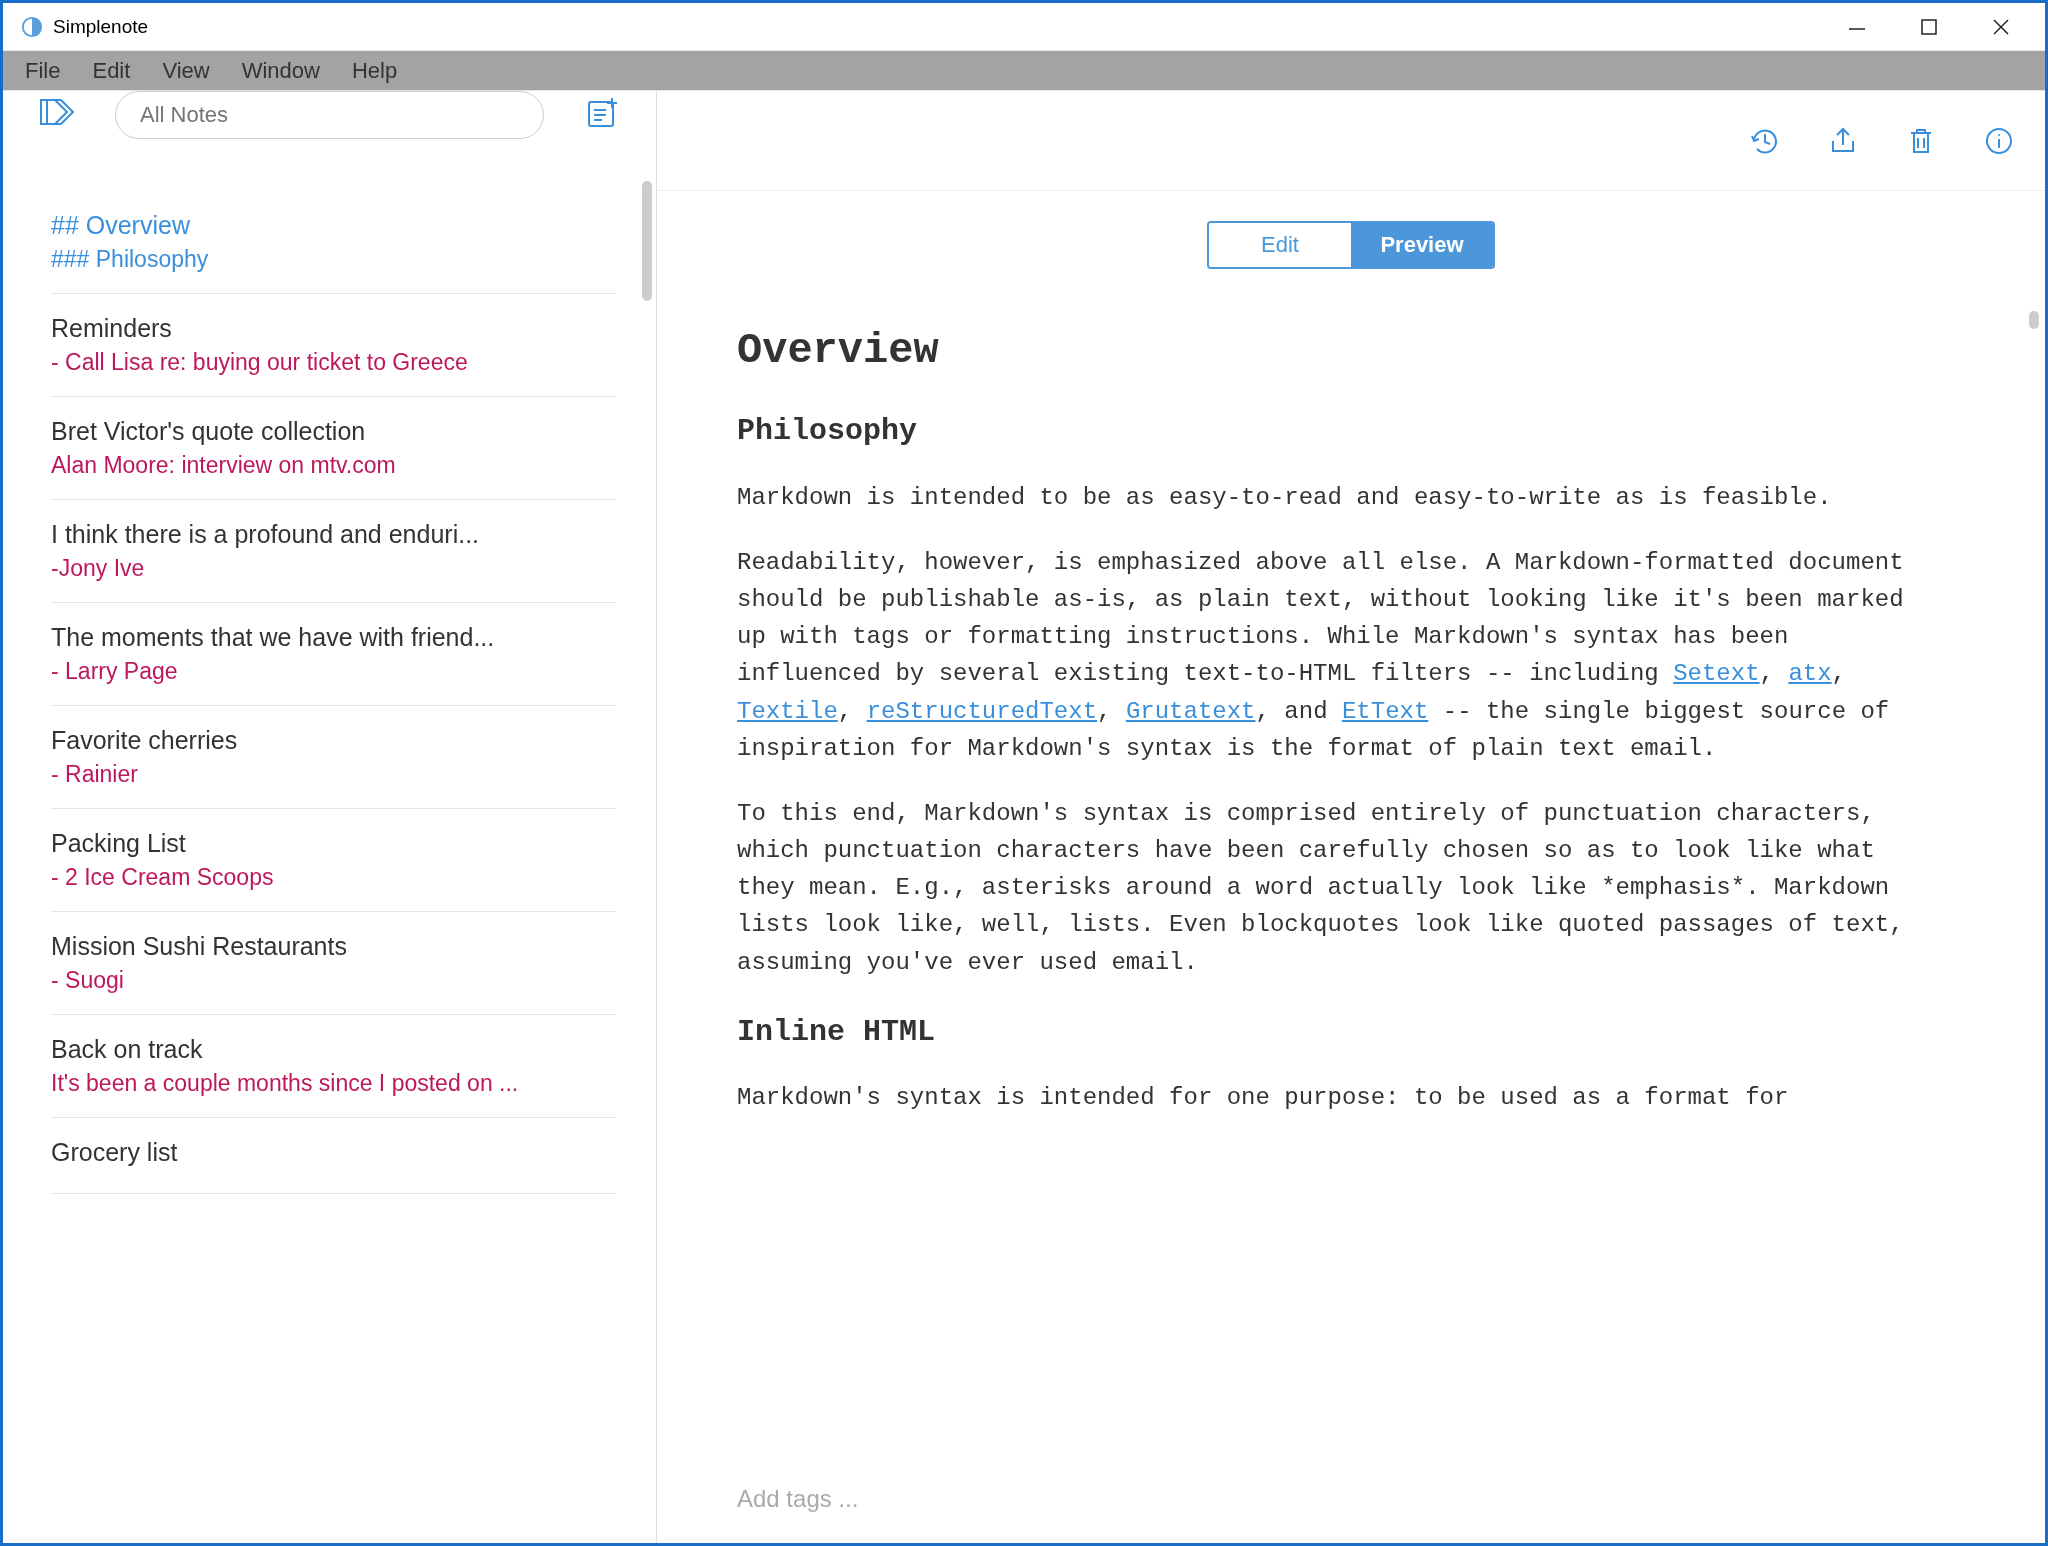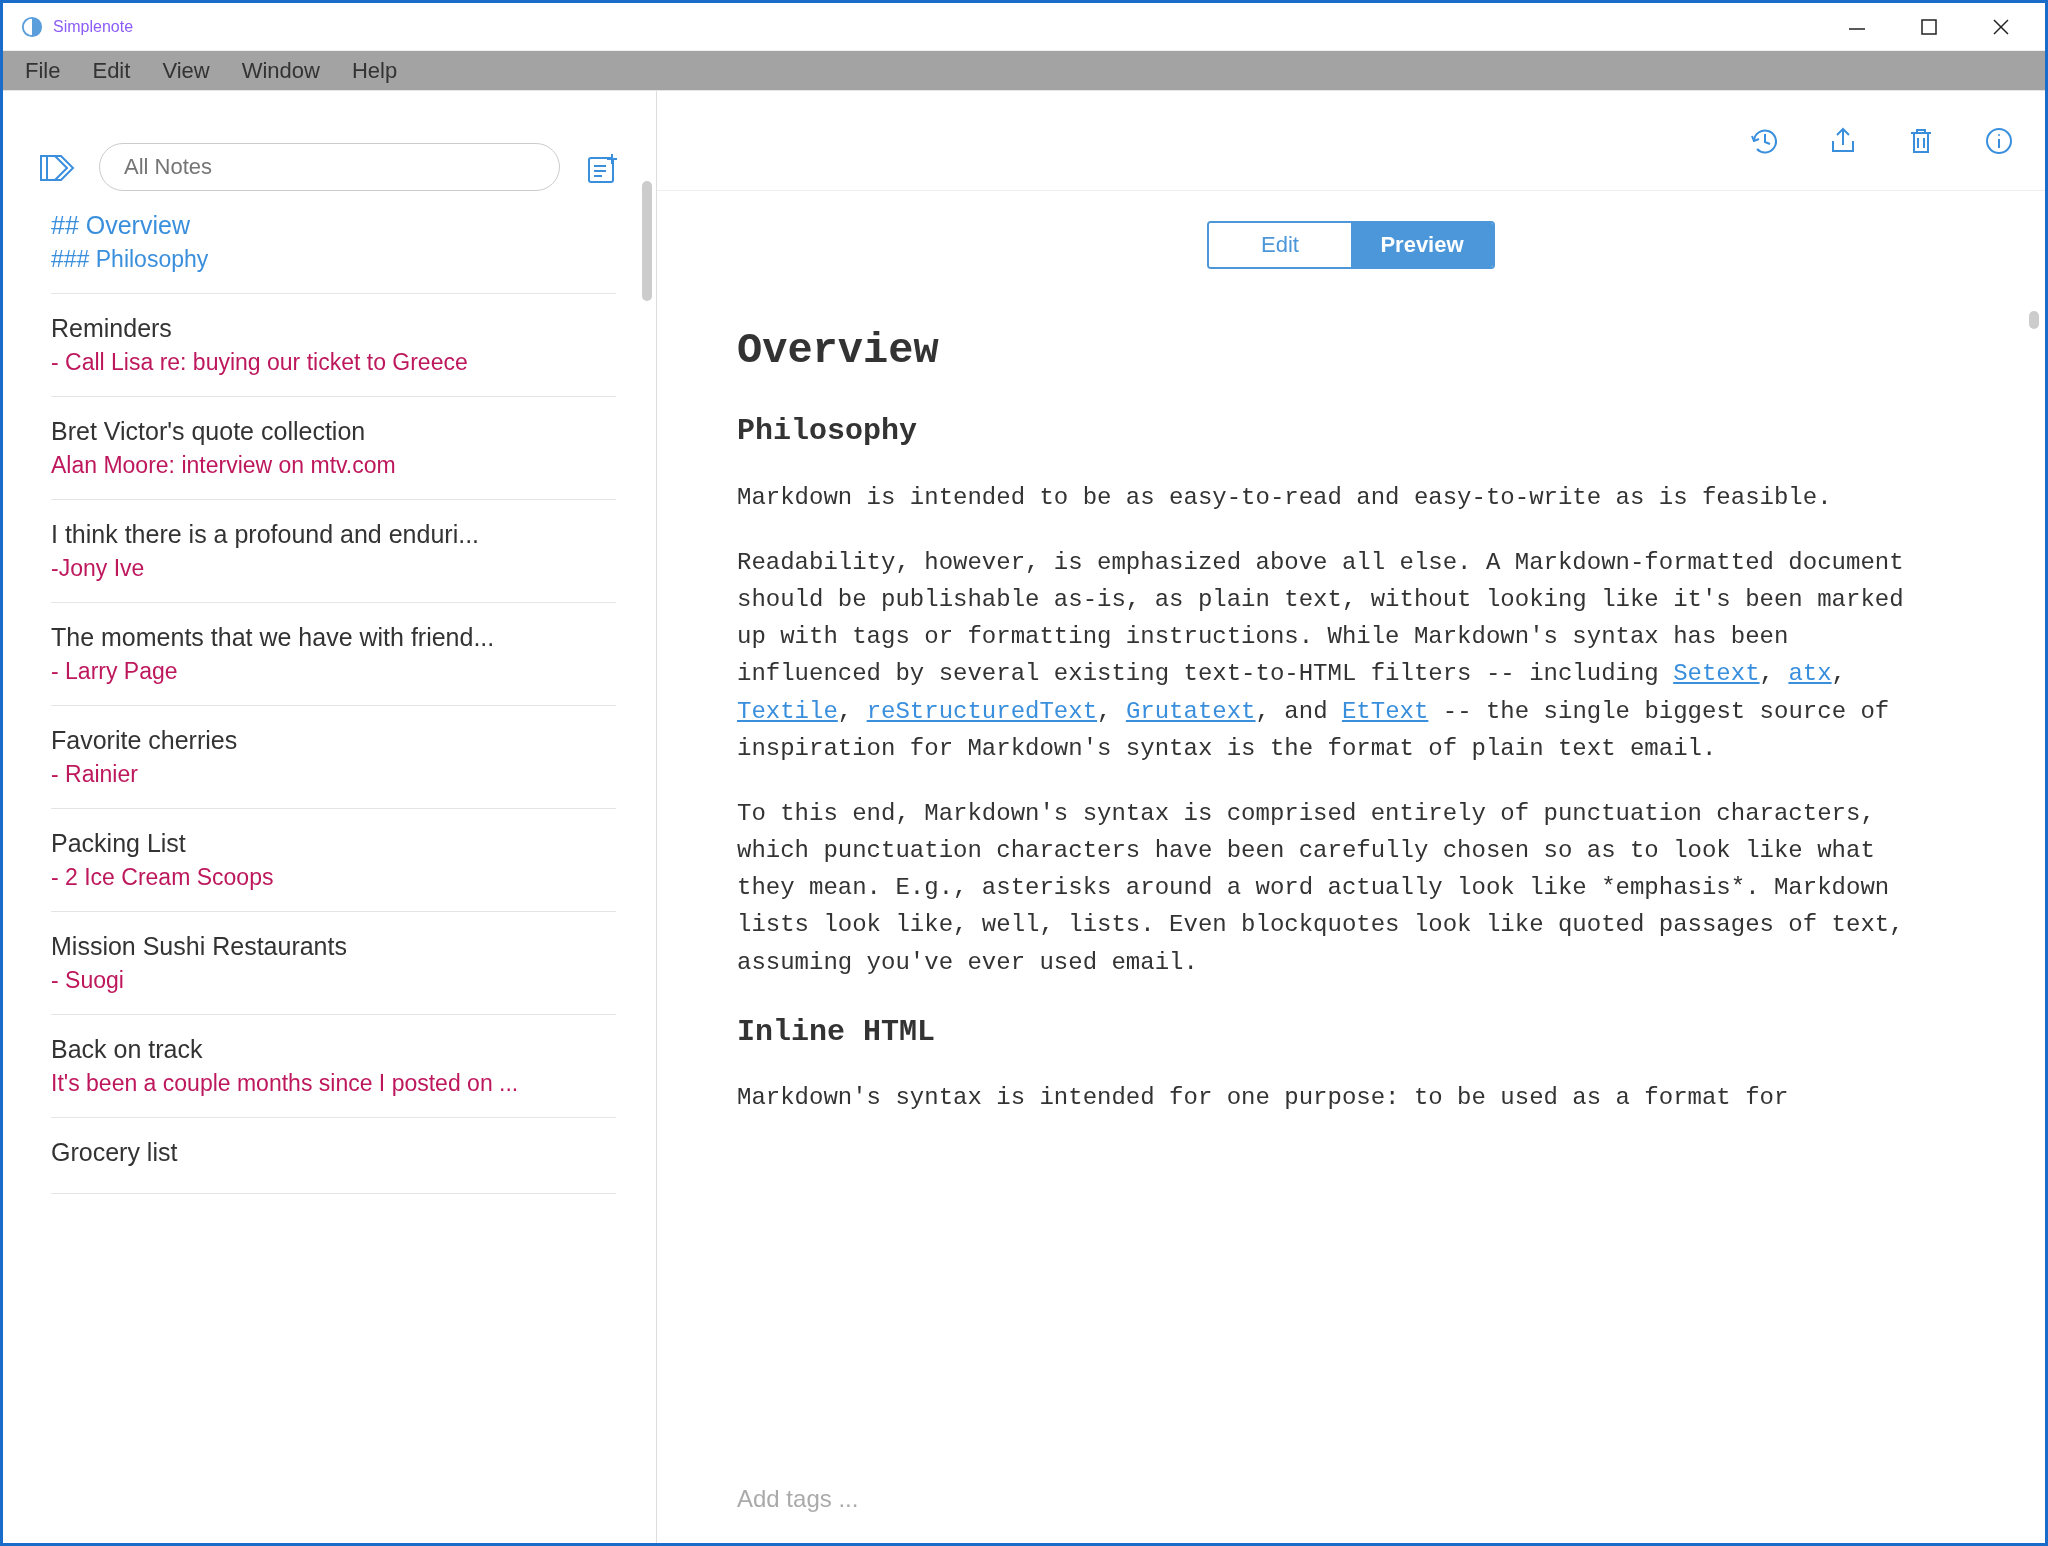--- a/index.html
+++ b/index.html
@@ -19,21 +19,21 @@
   background: #fff;
   display: flex;
   align-items: center;
   padding: 0 8px;
   border-bottom: 1px solid #eee;
 }
 .titlebar .logo {
   width: 22px; height: 22px;
   margin: 0 10px;
 }
-.titlebar .title { font-size: 16px; color: #8b5cf6; flex: 0 0 auto; }
+.titlebar .title { font-size: 19px; color: #000000; flex: 0 0 auto; }
 .titlebar .spacer { flex: 1; }
 .winctl { width: 72px; height: 48px; display: flex; align-items: center; justify-content: center; cursor: pointer; }
 .winctl svg { stroke: #222; stroke-width: 1.5; fill: none; }
 
 
 .menubar {
   height: 40px;
   background: #a3a3a3;
   display: flex;
   align-items: center;
@@ -68,23 +68,23 @@
   top: 90px;
   width: 10px;
   height: 120px;
   background: #ccc;
   border-radius: 5px;
 }
 
 .sidebar-toolbar {
   height: 100px;
   display: flex;
-  align-items: flex-end;
+  align-items: flex-start;
   padding: 0 32px;
-  gap: 20px;
+  gap: 36px;
 }
 .sidebar-toolbar .tag-btn, .sidebar-toolbar .new-btn {
   width: 44px; height: 44px; display: flex; align-items: center; justify-content: center; cursor: pointer;
 }
 .sidebar-toolbar svg { stroke: #3a8fdd; fill: none; stroke-width: 2; }
 
 .search {
   flex: 1;
   height: 48px;
   border: 1px solid #ccc;

